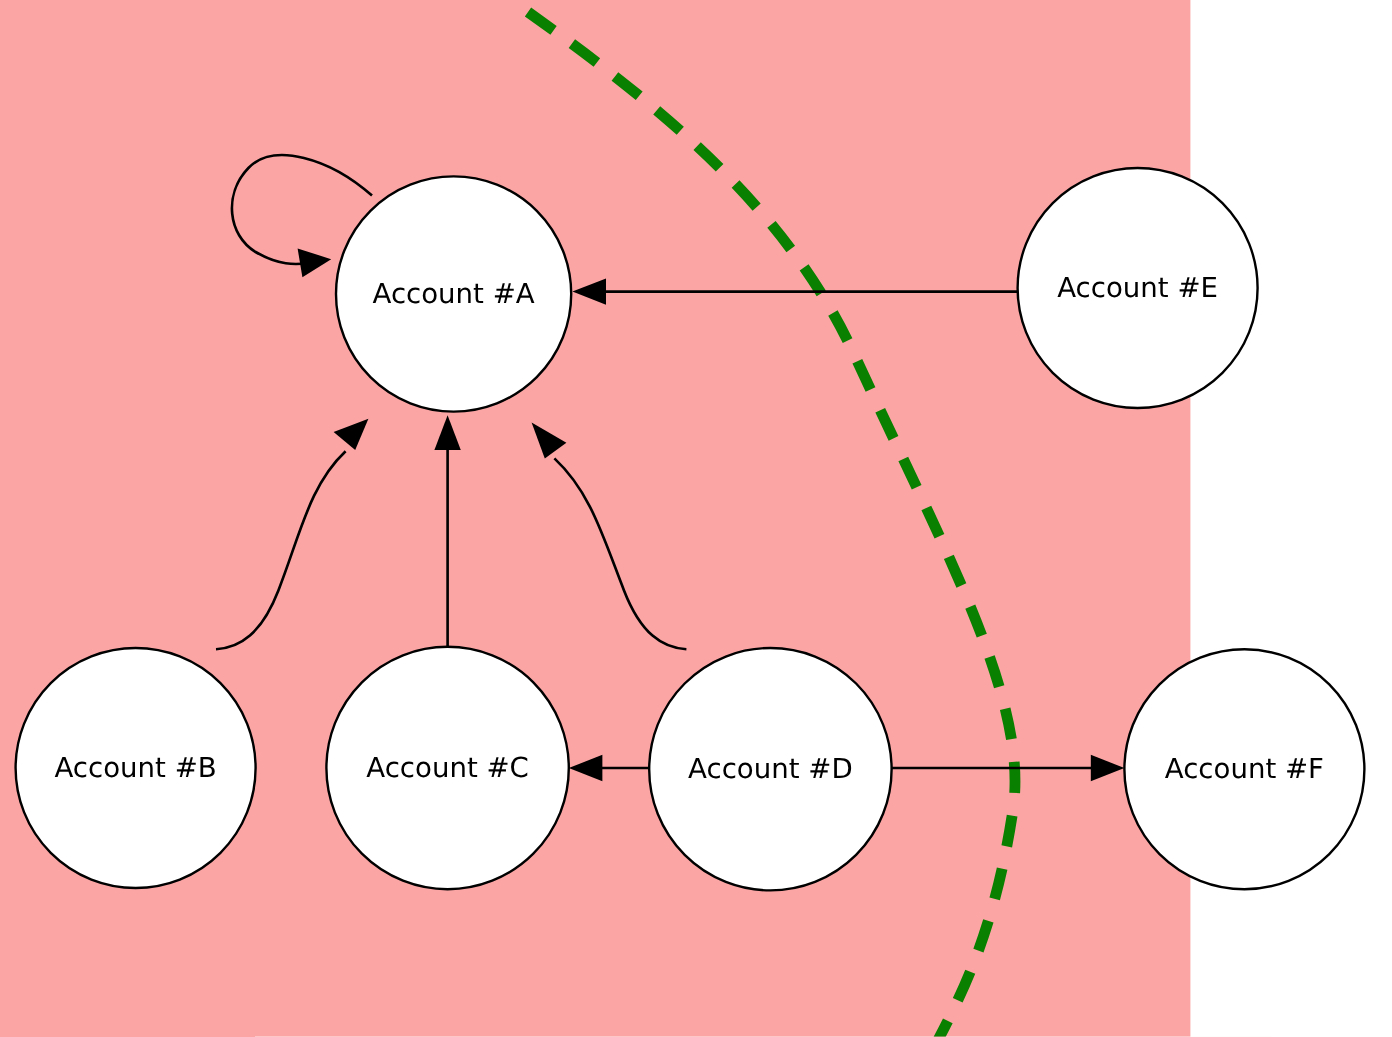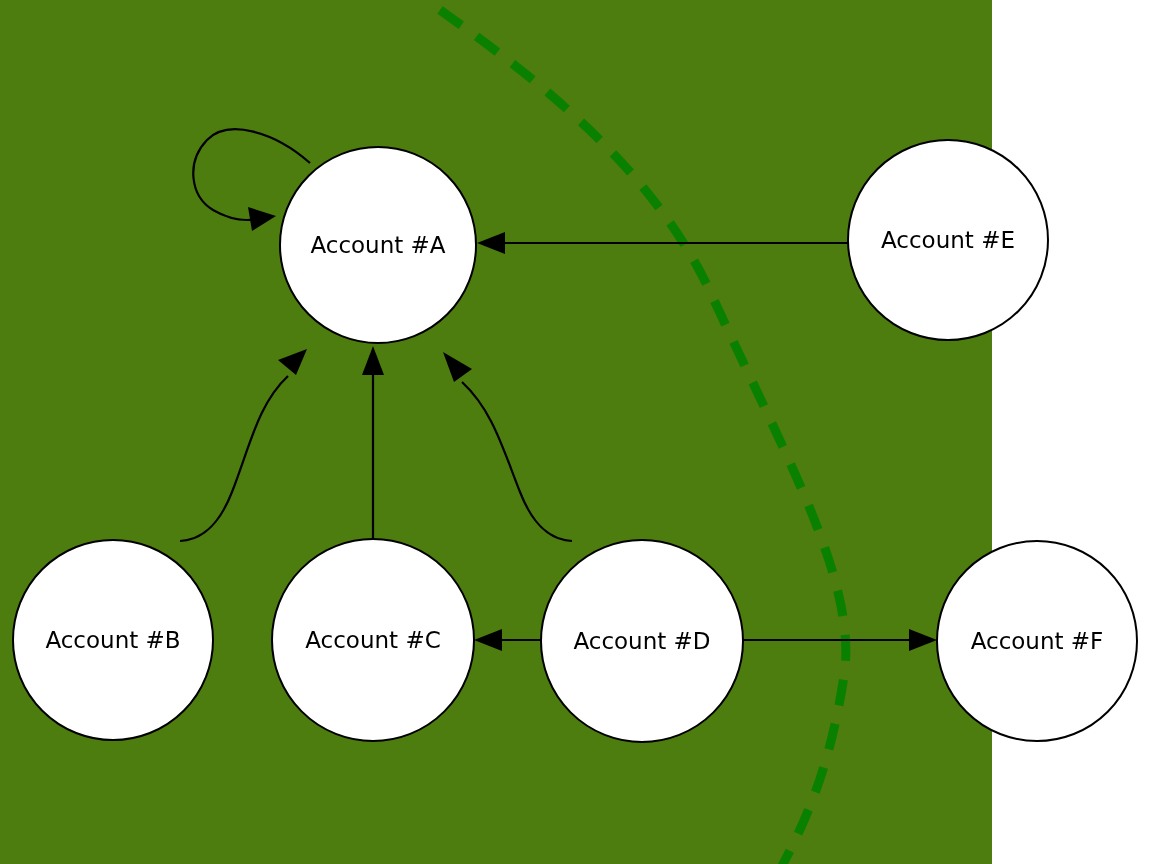--- a/index.html
+++ b/index.html
@@ -11,21 +11,21 @@
   body {
     width: 1160px;
     height: 864px;
     font-family: "DejaVu Sans", sans-serif;
     overflow: hidden;
   }
   #diagram-root {
     position: relative;
     width: 992px;
     height: 864px;
-    background: #4d7c0f;
+    background: #fca5a5;
   }
   svg#graph-canvas {
     position: absolute;
     top: 0;
     left: 0;
     width: 1160px;
     height: 864px;
     display: block;
   }
   .node-circle {

